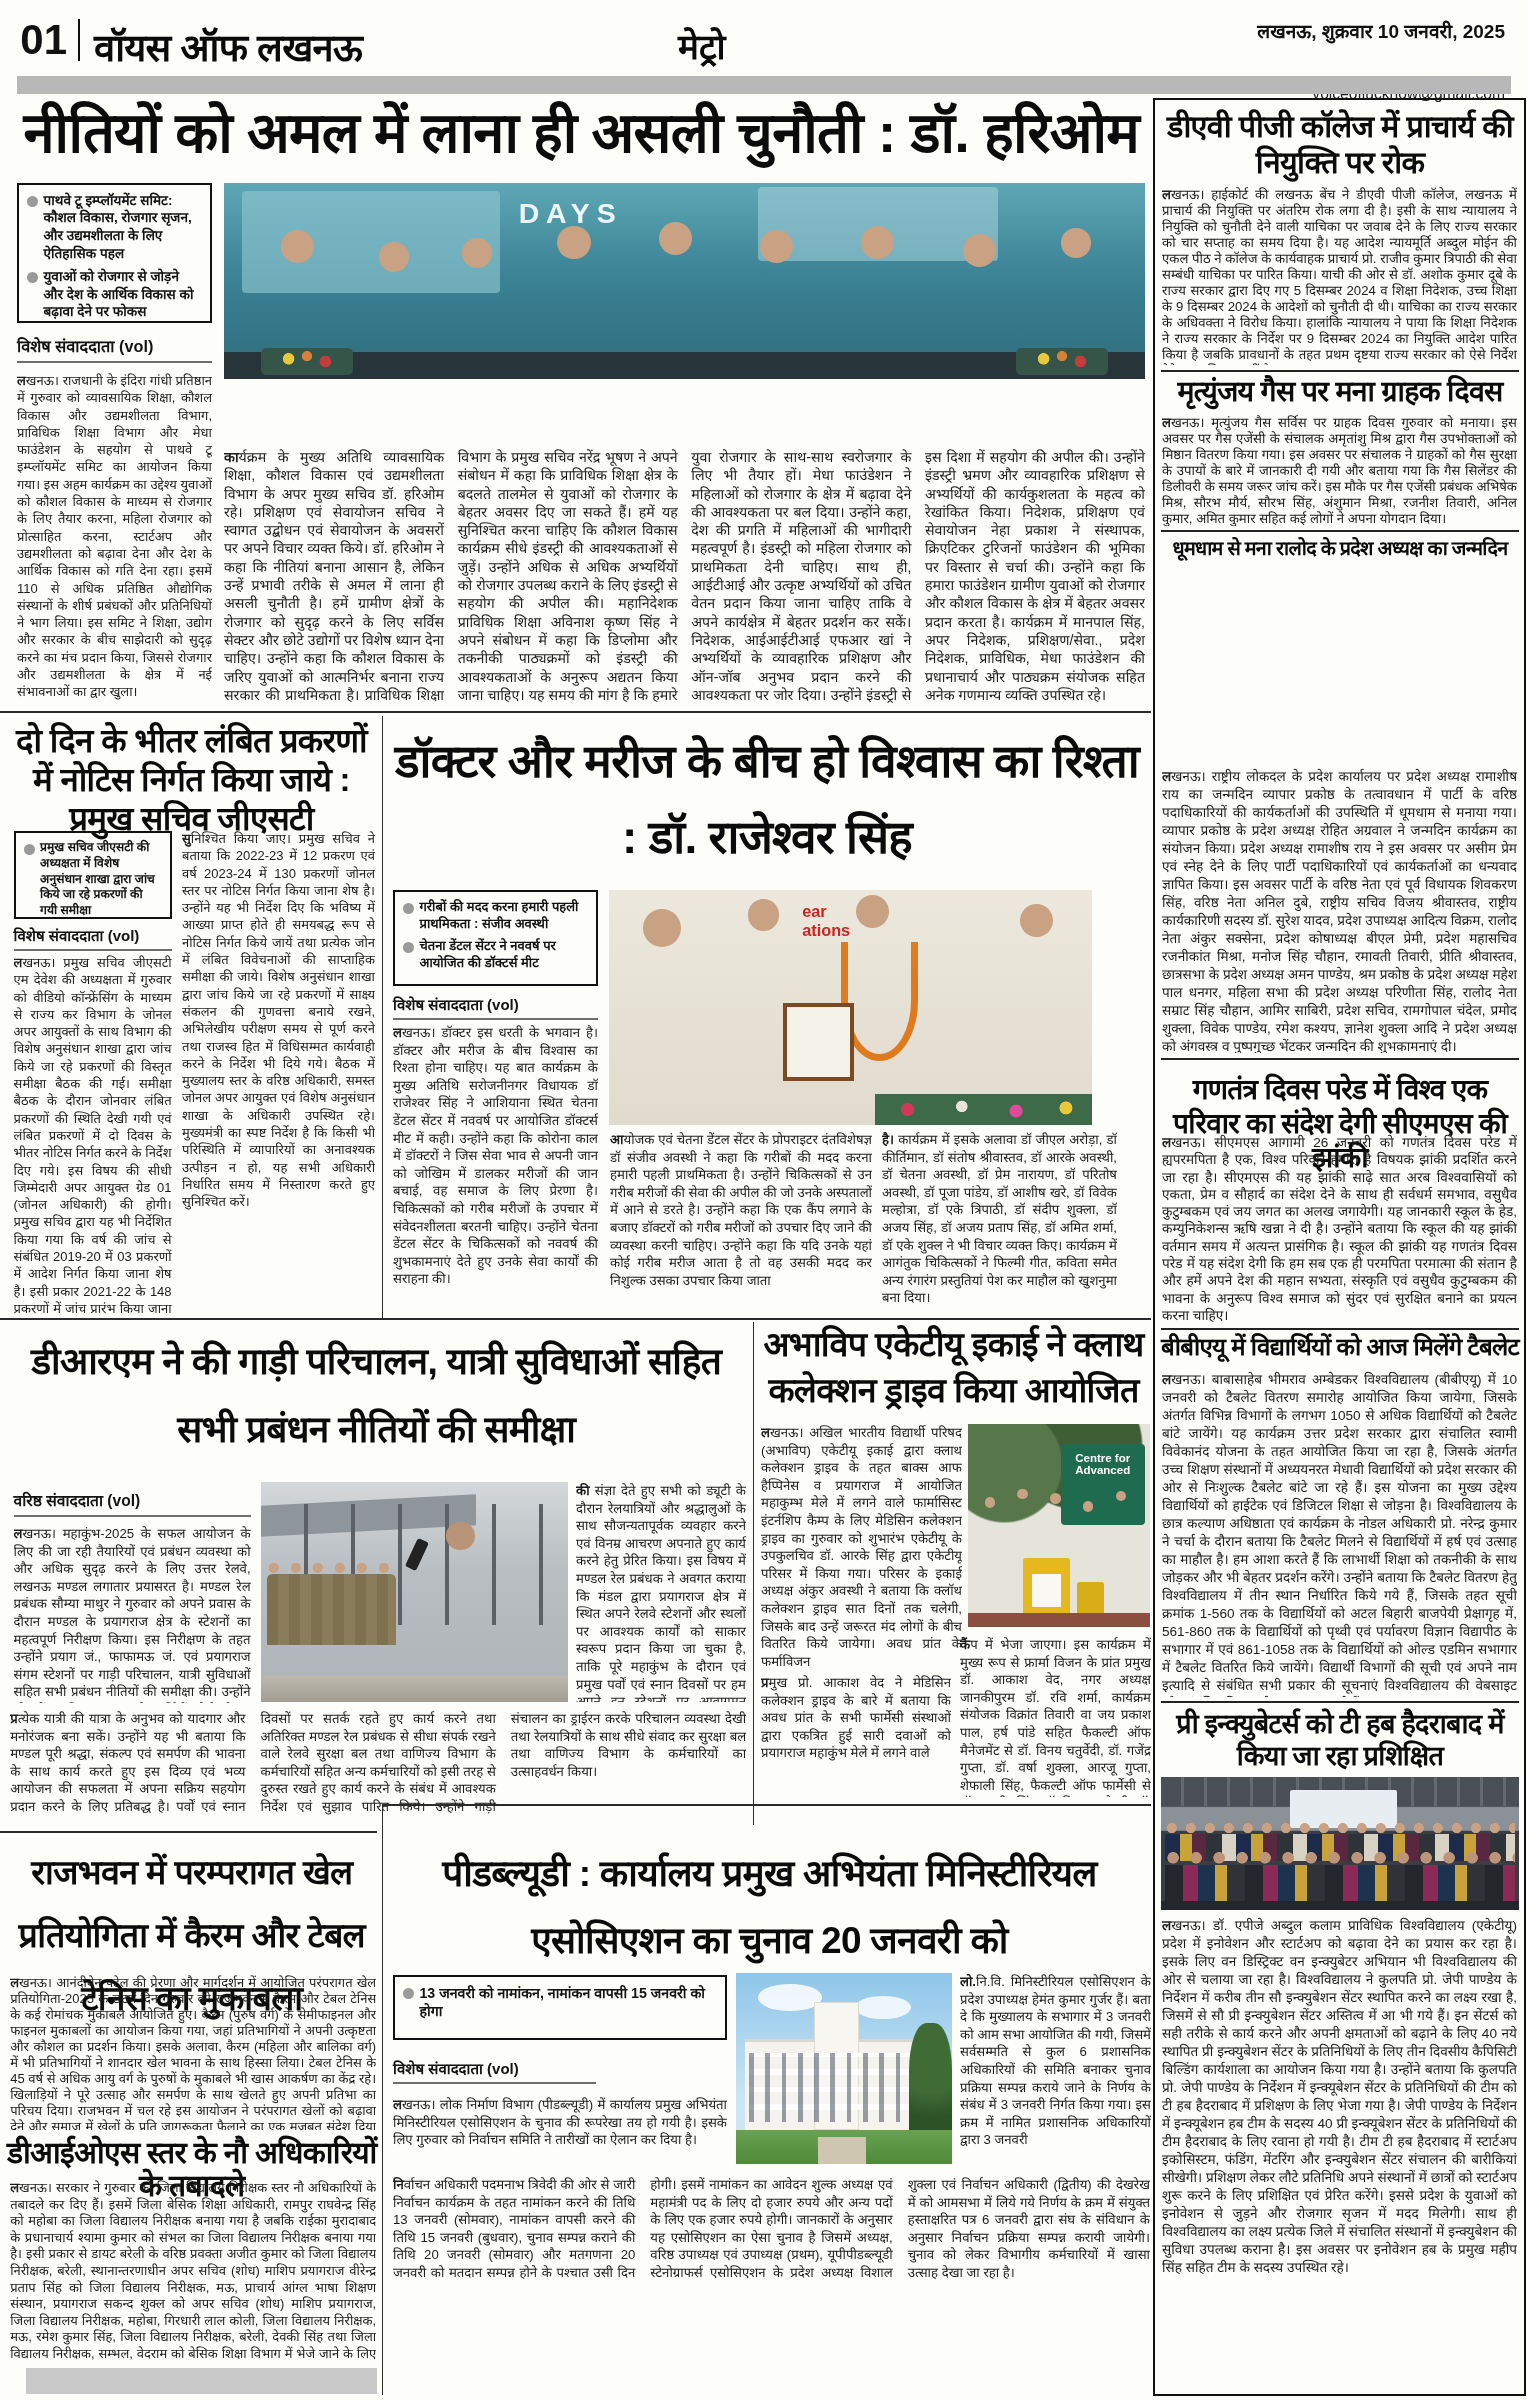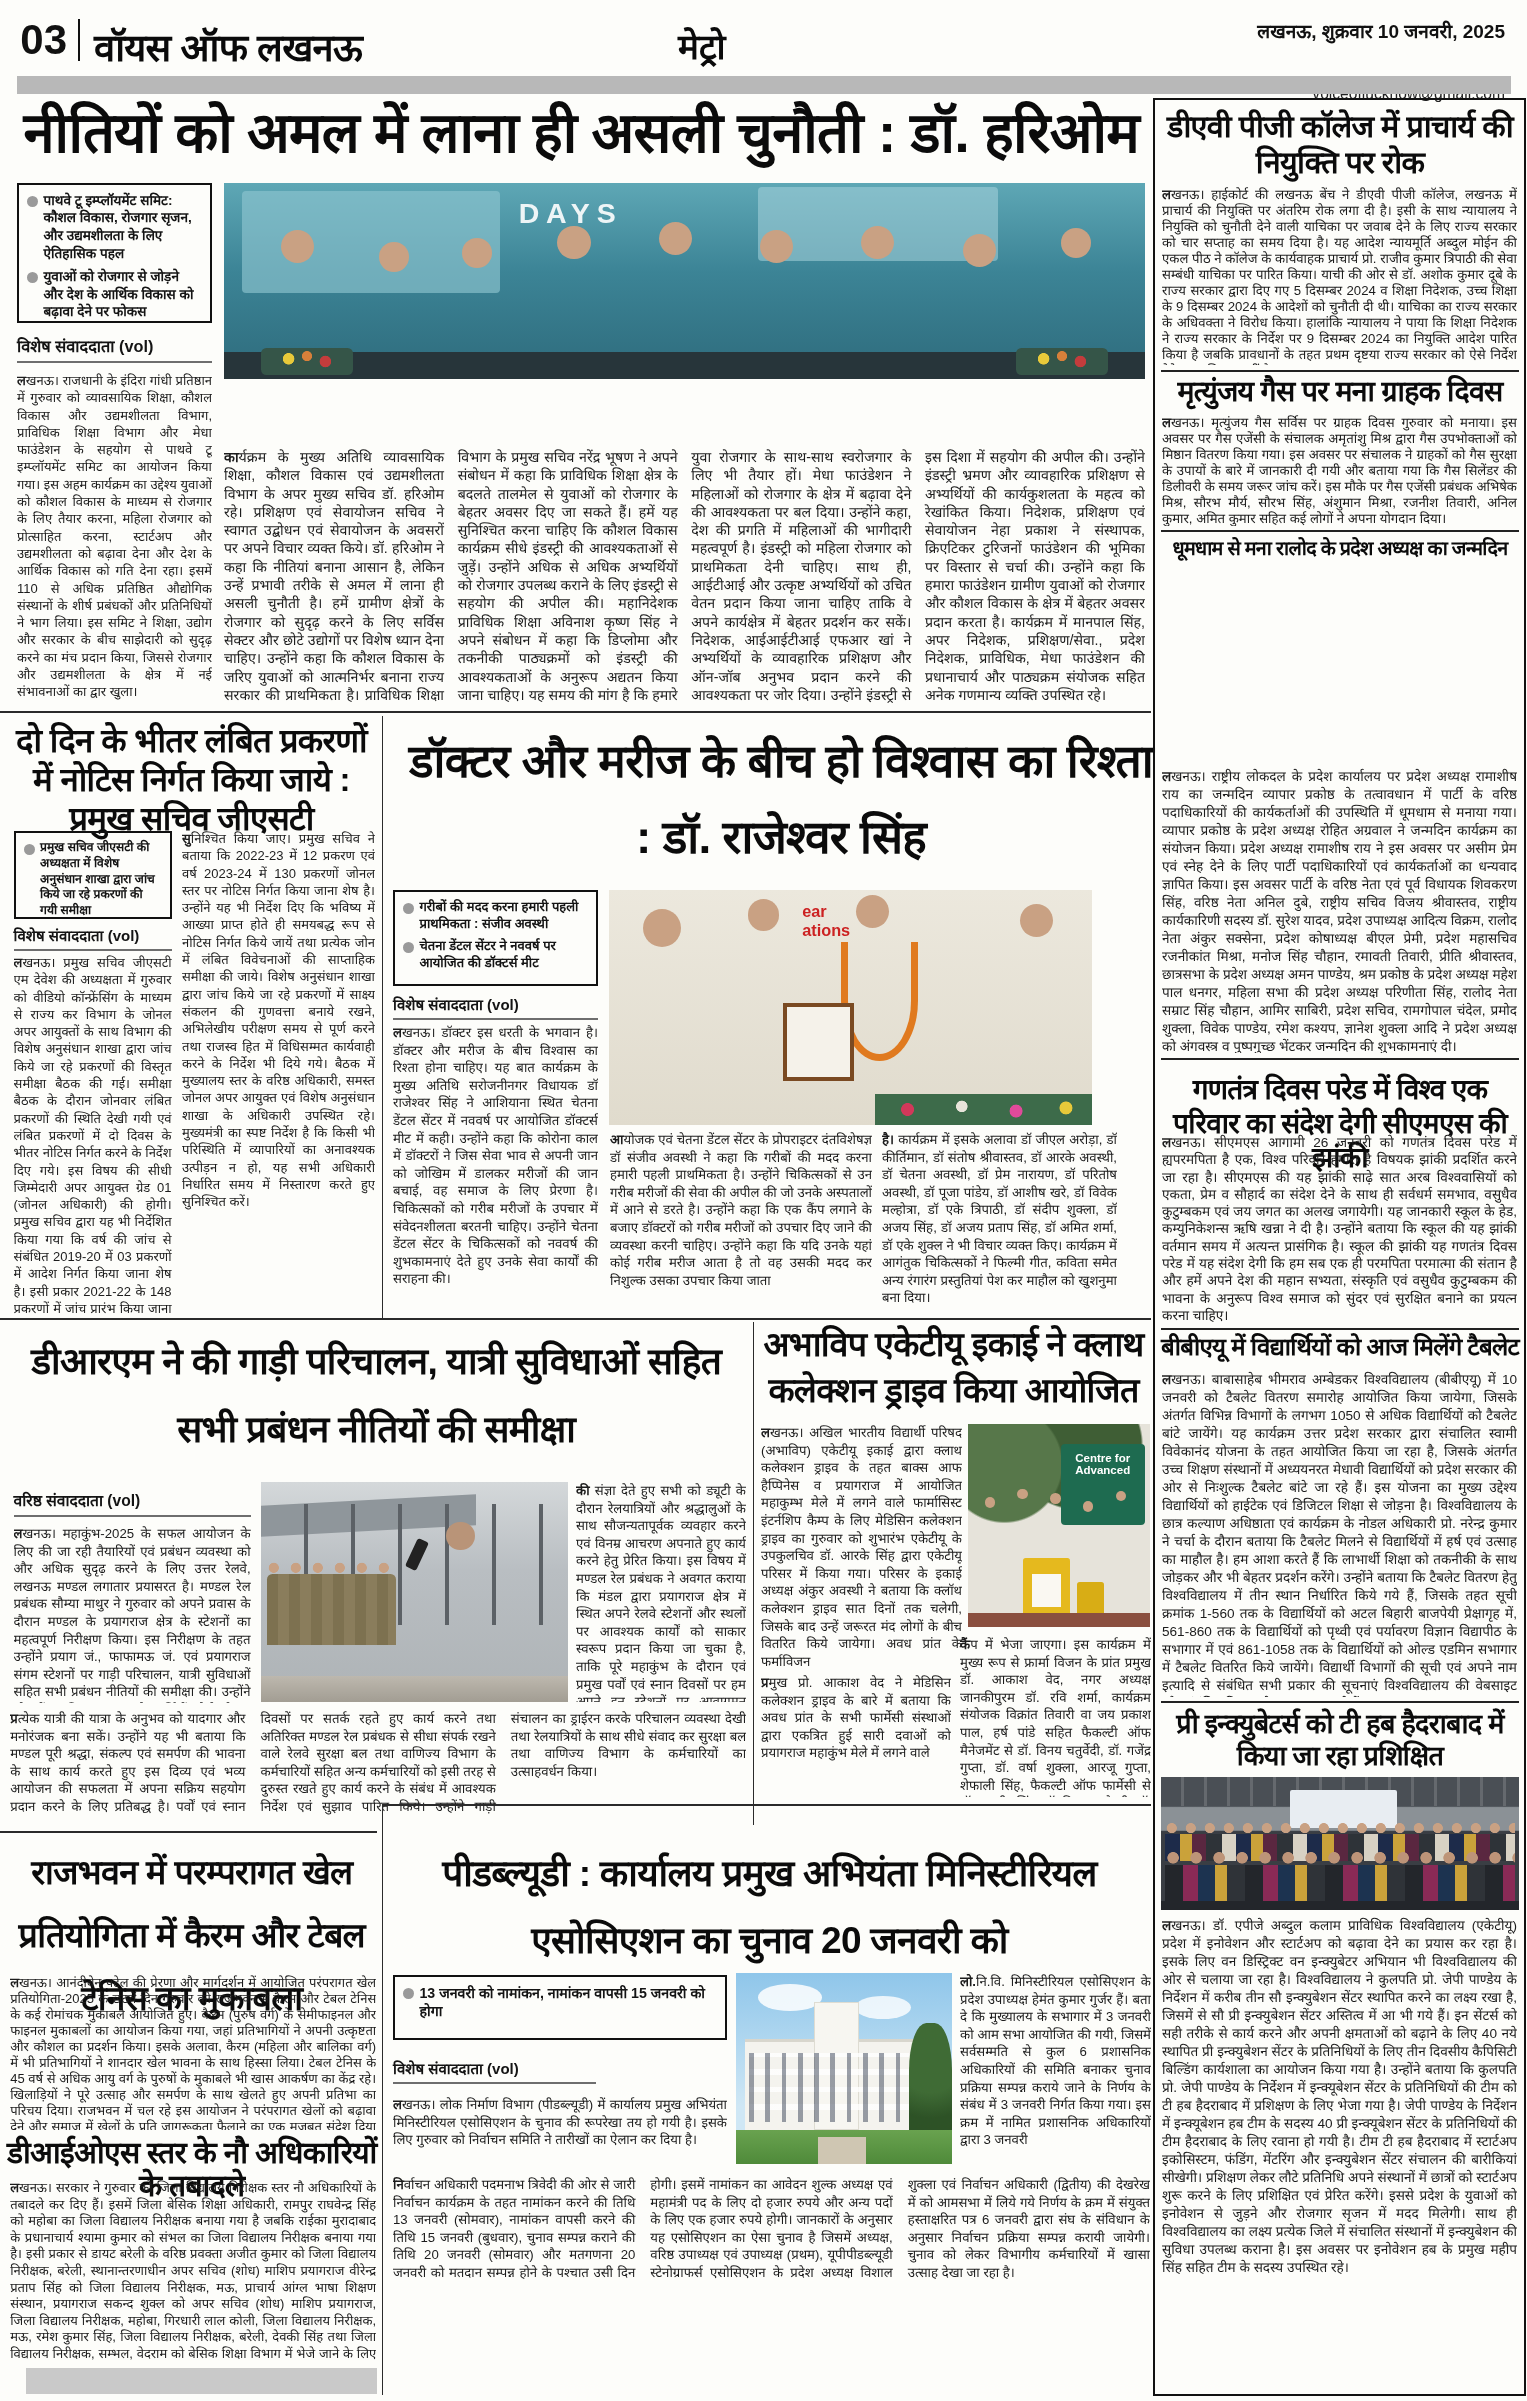--- a/index.html
+++ b/index.html
@@ -22,21 +22,21 @@
   .pe b{width:100%;flex:1;border-radius:6.8px 6.8px 0 0;background:var(--c,#333);}
   .cap{color:#fff;font-weight:700;text-align:center;white-space:pre-line;}
   .rail-hr{position:absolute;left:1161px;width:358px;height:2px;background:#222;}
 </style>
 </head>
 <body>
 
 <div id="page">
 
   <div class="abs" style="left:0;top:0;width:1528px;height:75px;">
-    <span class="abs" style="left:20.3px;top:19px;font-size:42px;font-weight:700;color:#111;border-right:2.7px solid #111;padding-right:11px;line-height:1;">03</span>
+    <span class="abs" style="left:20.3px;top:19px;font-size:42px;font-weight:700;color:#111;border-right:2.7px solid #111;padding-right:11px;line-height:1;">01</span>
     <span class="abs" style="left:94px;top:20.3px;font-size:38px;font-weight:700;color:#0a0a0a;letter-spacing:-0.7px;">वॉयस ऑफ लखनऊ</span>
     <span class="abs" style="left:678px;top:22px;font-size:35px;font-weight:700;color:#0a0a0a;">मेट्रो</span>
     <span class="abs" style="left:1166px;top:17.6px;width:339px;text-align:right;font-size:19px;font-weight:700;color:#111;">लखनऊ, शुक्रवार 10 जनवरी, 2025</span>
     <span class="abs" style="left:1166px;top:45px;width:339px;text-align:right;font-size:15.6px;color:#222;margin-top:40px;">voiceoflucknow@gmail.com</span>
   </div>
   <div class="abs" style="left:17px;top:76px;width:1494px;height:17.6px;background:#b8b8b8;"></div>
 
   <div class="abs hl" style="left:20.3px;top:102px;width:1122px;height:76px;font-size:56px;line-height:1.1;">नीतियों को अमल में लाना ही असली चुनौती : डॉ. हरिओम</div>
 
   <div class="abs bx" style="left:17px;top:183px;width:195px;height:140px;">
@@ -108,21 +108,21 @@
         <span class="dot"></span>
         <span style="font-size:12.2px;">प्रमुख सचिव जीएसटी की अध्यक्षता में विशेष अनुसंधान शाखा द्वारा जांच किये जा रहे प्रकरणों की गयी समीक्षा</span>
       </div>
   </div>
   <div class="abs by" style="left:13.6px;top:925px;width:158px;font-size:15px;">विशेष संवाददाता (vol)</div>
   <div class="abs bd" style="left:13.6px;top:954px;width:158px;height:366px;font-size:13px;line-height:17.3px;">लखनऊ। प्रमुख सचिव जीएसटी एम देवेश की अध्यक्षता में गुरुवार को वीडियो कॉन्फ्रेंसिंग के माध्यम से राज्य कर विभाग के जोनल अपर आयुक्तों के साथ विभाग की विशेष अनुसंधान शाखा द्वारा जांच किये जा रहे प्रकरणों की विस्तृत समीक्षा बैठक की गई। समीक्षा बैठक के दौरान जोनवार लंबित प्रकरणों की स्थिति देखी गयी एवं लंबित प्रकरणों में दो दिवस के भीतर नोटिस निर्गत करने के निर्देश दिए गये। इस विषय की सीधी जिम्मेदारी अपर आयुक्त ग्रेड 01 (जोनल अधिकारी) की होगी। प्रमुख सचिव द्वारा यह भी निर्देशित किया गया कि वर्ष की जांच से संबंधित 2019-20 में 03 प्रकरणों में आदेश निर्गत किया जाना शेष है। इसी प्रकार 2021-22 के 148 प्रकरणों में जांच प्रारंभ किया जाना लंबित है। उन्होंने निर्देश दिए कि इन प्रकरणों में 10 दिन के भीतर निस्तारण सुनिश्चित किया जाए। उन्होंने बैठक में यह स्पष्ट किया कि कार्रवाई की प्रक्रिया में व्यापारियों का अनावश्यक उत्पीड़न न हो।</div>
   <div class="abs bd" style="left:182px;top:830px;width:193px;height:490px;font-size:13px;line-height:17.3px;">सुनिश्चित किया जाए। प्रमुख सचिव ने बताया कि 2022-23 में 12 प्रकरण एवं वर्ष 2023-24 में 130 प्रकरणों जोनल स्तर पर नोटिस निर्गत किया जाना शेष है। उन्होंने यह भी निर्देश दिए कि भविष्य में आख्या प्राप्त होते ही समयबद्ध रूप से नोटिस निर्गत किये जायें तथा प्रत्येक जोन में लंबित विवेचनाओं की साप्ताहिक समीक्षा की जाये। विशेष अनुसंधान शाखा द्वारा जांच किये जा रहे प्रकरणों में साक्ष्य संकलन की गुणवत्ता बनाये रखने, अभिलेखीय परीक्षण समय से पूर्ण करने तथा राजस्व हित में विधिसम्मत कार्यवाही करने के निर्देश भी दिये गये। बैठक में मुख्यालय स्तर के वरिष्ठ अधिकारी, समस्त जोनल अपर आयुक्त एवं विशेष अनुसंधान शाखा के अधिकारी उपस्थित रहे। मुख्यमंत्री का स्पष्ट निर्देश है कि किसी भी परिस्थिति में व्यापारियों का अनावश्यक उत्पीड़न न हो, यह सभी अधिकारी निर्धारित समय में निस्तारण करते हुए सुनिश्चित करें।</div>
 
   <div class="abs vr" style="left:382px;top:716px;height:602px;"></div>
 
-  <div class="abs hl" style="left:408px;top:724px;width:746px;height:157px;font-size:46px;line-height:1.65;">डॉक्टर और मरीज के बीच हो विश्वास का रिश्ता : डॉ. राजेश्वर सिंह</div>
+  <div class="abs hl" style="left:394px;top:724px;width:746px;height:157px;font-size:46px;line-height:1.65;">डॉक्टर और मरीज के बीच हो विश्वास का रिश्ता : डॉ. राजेश्वर सिंह</div>
   <div class="abs bx" style="left:393px;top:890px;width:205px;height:96px;">
     <div class="bl">
         <span class="dot"></span>
         <span style="font-size:13px;">गरीबों की मदद करना हमारी पहली प्राथमिकता : संजीव अवस्थी</span>
       </div>
     <div class="bl">
         <span class="dot"></span>
         <span style="font-size:13px;">चेतना डेंटल सेंटर ने नववर्ष पर आयोजित की डॉक्टर्स मीट</span>
       </div>
   </div>

